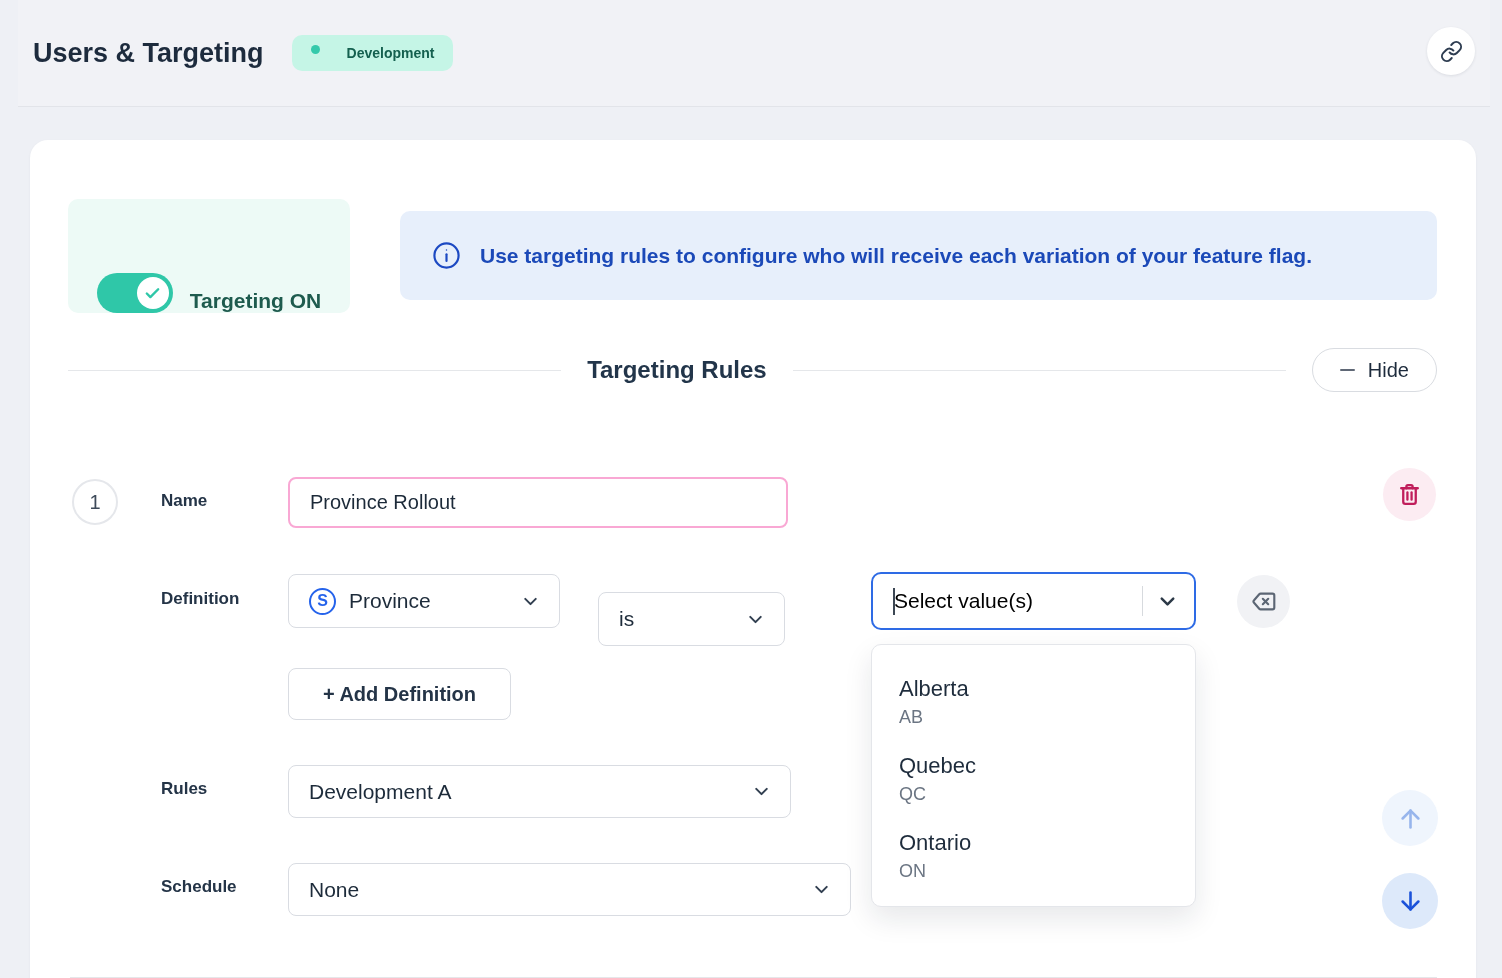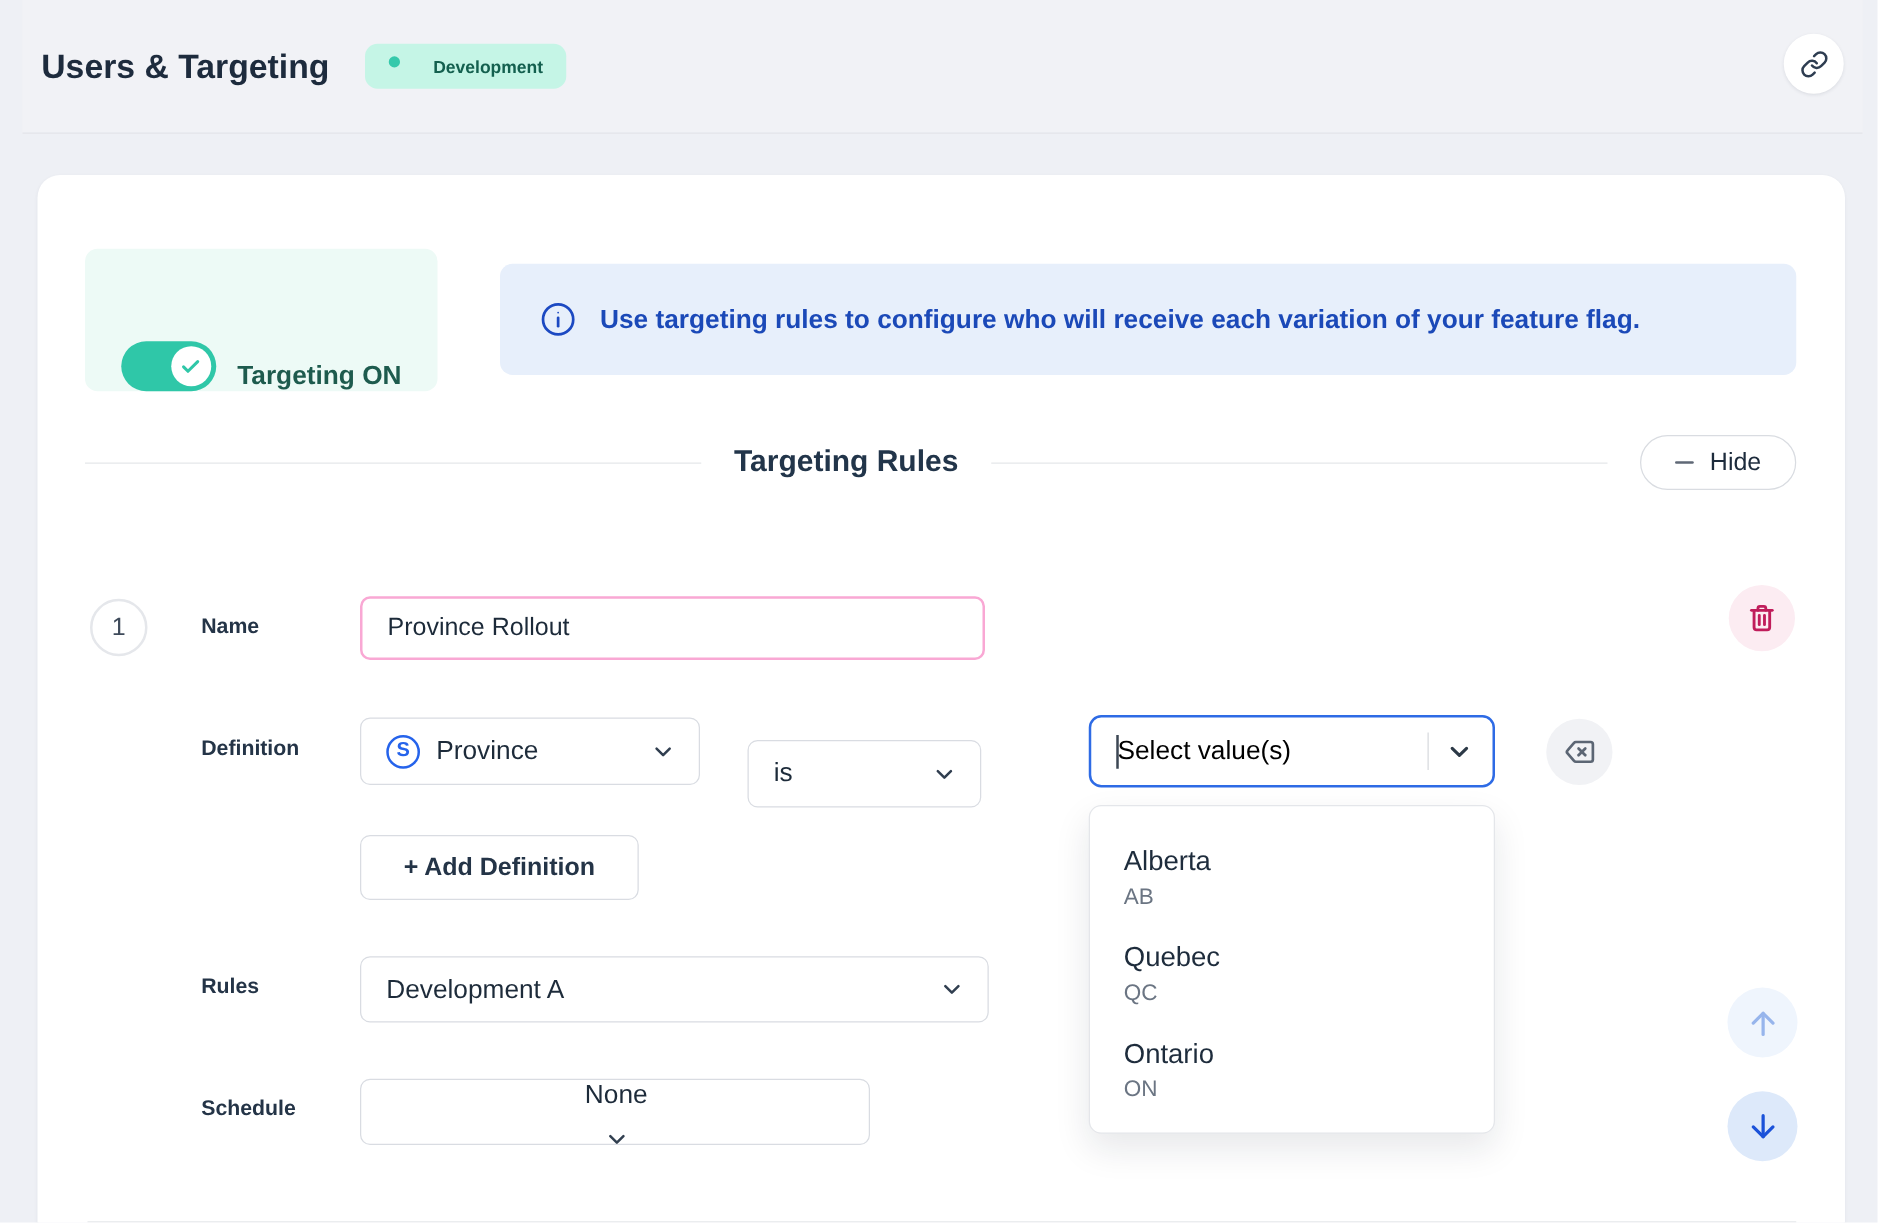--- a/index.html
+++ b/index.html
@@ -104,21 +104,21 @@
   }
 
   .select {
     height:54px; border:1px solid #d9dce2; border-radius:8px; background:#fff;
     display:flex; align-items:center; padding:0 18px 0 20px; gap:13px; cursor:pointer;
   }
   .select-text { flex:1; font-size:21px; color:#1d2b3a; }
   .sel-property { left:258px; top:434px; width:272px; }
   .sel-comparator { left:568px; top:452px; width:187px; }
   .sel-serve { left:258px; top:625px; width:503px; height:53px; }
-  .sel-schedule { left:258px; top:723px; width:408px; height:53px;flex-direction:column; }
+  .sel-schedule { left:258px; top:723px; width:563px; height:53px; }
 
   .type-icon {
     width:27px; height:27px; border-radius:50%; border:2.5px solid #2563eb;
     color:#2563eb; font-weight:bold; font-size:16px; flex:none;
     display:flex; align-items:center; justify-content:center;
   }
 
   .value-combo {
     left:841px; top:432px; width:325px; height:58px;
     border:2px solid #2e6be5; border-radius:10px; background:#fff;

